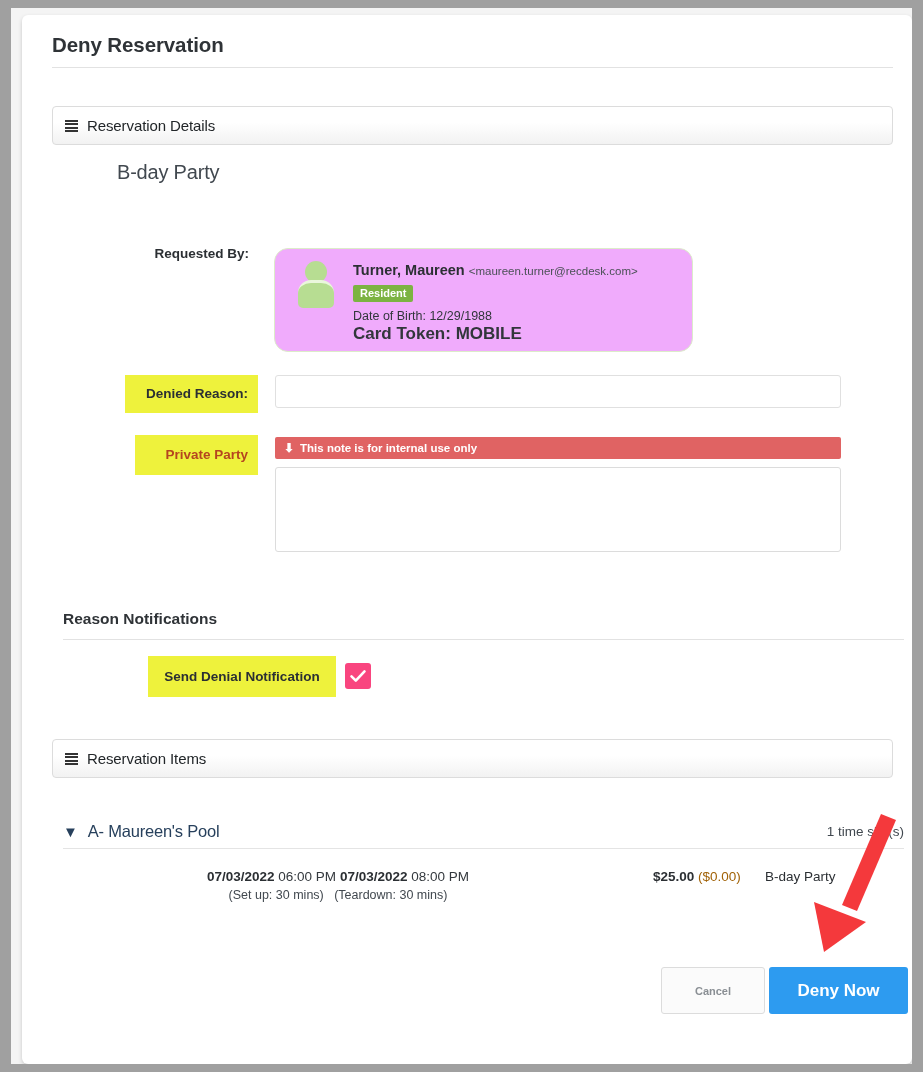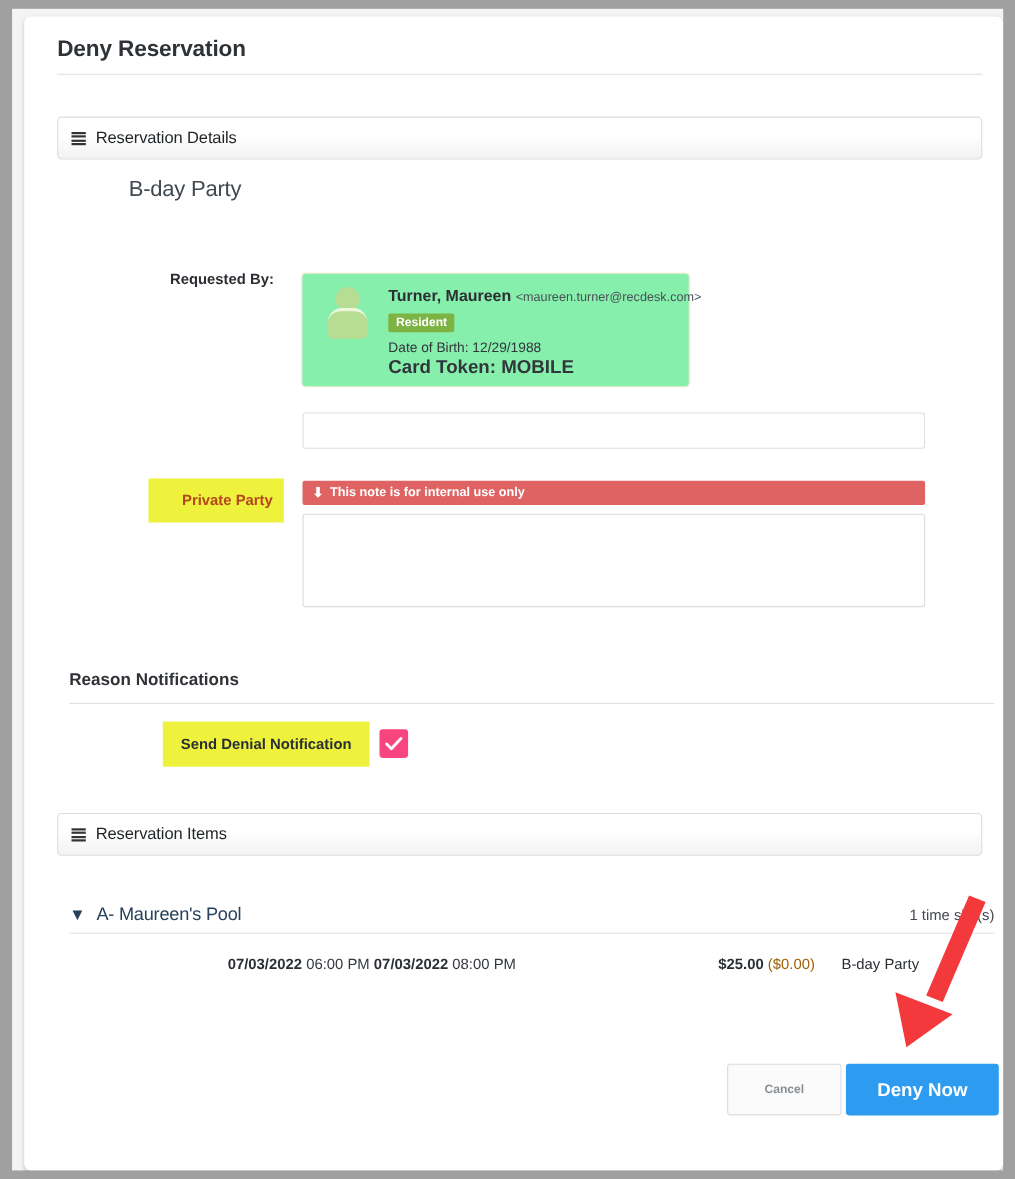--- a/index.html
+++ b/index.html
@@ -103,24 +103,24 @@
 
   .requested-label {
     left: 50px; top: 231px;
     width: 177px;
   }
 
   
   .requester {
     position: absolute;
     left: 252px; top: 233px;
-    width: 353px; height: 104px;
-    background: #86efac;
+    width: 419px; height: 104px;
+    background: #f0abfc;
     border: 1px solid #dcecc9;
-    border-radius: 4px;
+    border-radius: 14px;
   }
   .avatar {
     position: absolute;
     left: 20px; top: 12px;
     width: 42px; height: 45px;
   }
   .avatar .head {
     position: absolute;
     left: 10px; top: 0px;
     width: 22px; height: 22px;
@@ -400,20 +400,21 @@
       </div>
       <div class="req-name">
         <span>Turner, Maureen</span>
         <span class="req-email">&lt;maureen.turner@recdesk.com&gt;</span>
       </div>
       <div class="badge">Resident</div>
       <div class="req-dob">Date of Birth: 12/29/1988</div>
       <div class="req-token">Card Token: MOBILE</div>
     </div>
 
+    <div class="field-label denied-label hl">Denied Reason:</div>
     <input class="denied-input" type="text" placeholder="" value="" style="">
 
     <div class="field-label private-label hl">Private Party</div>
     <div class="note-banner">
       <span class="arrow-dn">⬇</span>
       <span>This note is for internal use only</span>
     </div>
     <textarea class="note-textarea" placeholder="" style=""></textarea>
 
     <div class="email-heading">Reason Notifications</div>
@@ -443,20 +444,25 @@
         </div>
         <div class="slot-count">1 time slot(s)</div>
       </div>
 
       <div class="slot-row">
         <div class="slot-dates">
           <b>07/03/2022</b>
           <span class="tm">06:00 PM</span>
           <b>07/03/2022</b>
           <span class="tm">08:00 PM</span>
+          <span class="slot-sub">
+            <span>(Set up: 30 mins)</span>
+            &nbsp;
+            <span>(Teardown: 30 mins)</span>
+          </span>
         </div>
         <div class="slot-price">
           <b>$25.00</b>
           <span class="paid">($0.00)</span>
         </div>
         <div class="slot-desc">B-day Party</div>
       </div>
     </div>
 
     <button class="btn-cancel">Cancel</button>

